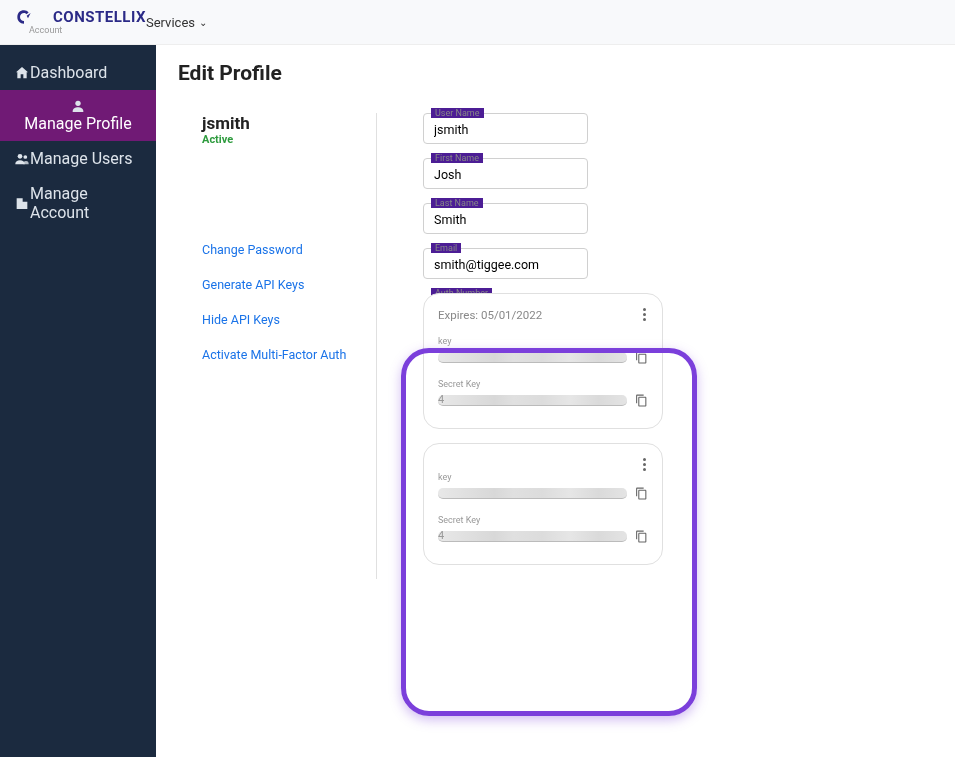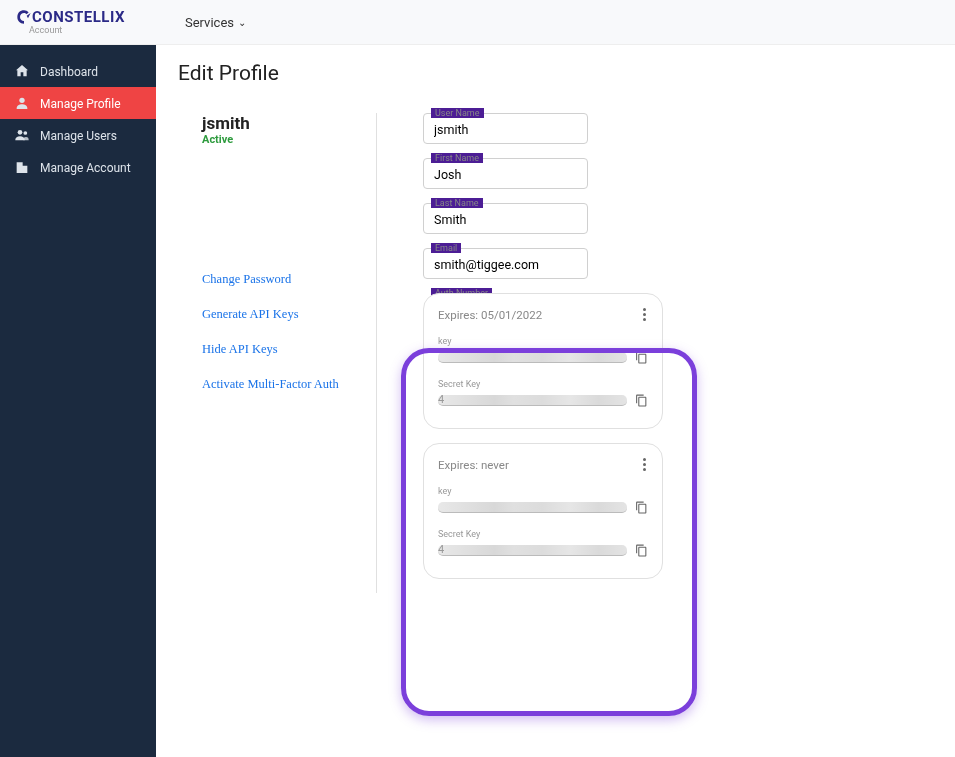--- a/index.html
+++ b/index.html
@@ -1,36 +1,36 @@
 <!DOCTYPE html>
 <html><head>
 <meta charset="utf-8">
 <style>
   * { box-sizing: border-box; margin: 0; padding: 0; }
   body { font-family: -apple-system, BlinkMacSystemFont, "Segoe UI", Roboto, Arial, sans-serif; background: #fff; width: 955px; height: 757px; overflow: hidden; }
   .topbar { height: 45px; background: #f8f9fb; border-bottom: 1px solid #eee; display: flex; align-items: center; padding: 0 16px; }
   .logo-wrap { display: flex; flex-direction: column; line-height:1; }
-  .logo-row { display:flex; align-items:center; gap:0; }
+  .logo-row { display:flex; align-items:center; gap:21px; }
   .logo-mark { width: 16px; height: 16px; position: relative; }
   .logo-text { font-weight: 700; font-size: 15px; letter-spacing: 0.5px; color: #2b2a87; }
   .logo-sub { font-size: 9px; color: #999; margin-left: 13px; margin-top:1px; }
-  .services { margin-left: 60px; font-size: 13px; color: #333; display:flex; align-items:center; gap:4px; cursor:pointer; }
+  .services { font-size: 13px; color: #333; display:flex; align-items:center; gap:4px; cursor:pointer; }
   .chev { font-size:10px; }
   .layout { display:flex; height: calc(757px - 45px); }
   .sidebar { width:156px; background:#1b2a3f; color:#dde3ea; padding-top:10px; }
-  .side-item { display:flex; align-items:flex-end; gap:10px; padding:8px 14px; font-size:12px; cursor:pointer; }
-  .side-item.active { background:#ef4444; color:#fff; }
+  .side-item { display:flex; align-items:center; padding:8px 14px; font-size:16px; cursor:pointer; }
+  .side-item.active { background:#701a75; color:#fff;flex-direction:column; }
   .side-icon { width:16px; height:16px; fill:#dde3ea; flex-shrink:0; }
   .main { flex:1; padding:16px 24px 0 22px; overflow:auto; }
-  .page-title { font-size:21px; font-weight:400; color:#222; margin-bottom:28px; }
+  .page-title { font-size:21px; font-weight:700; color:#222; margin-bottom:28px; }
   .profile-row { display:flex; }
   .profile-left { width:212px; }
   .profile-user { font-size:17px; font-weight:700; color:#222; }
   .profile-status { font-size:11px; font-weight:700; color:#2e9b3e; }
-  .profile-links { margin-top:120px;font-family:Liberation Serif, serif; }
+  .profile-links { margin-top:90px; }
   .profile-link { font-size:12.5px; color:#1a73e8; cursor:pointer; padding:6px 0; margin-bottom:8px; }
   .divider { width:1px; background:#e0e0e0; margin-right:46px; margin-left:-14px; align-self:stretch; }
   .form-col { flex:1; max-width:320px; }
   .field { position:relative; margin-bottom:14px; }
   .field-label { position:absolute; top:-5px; left:8px; background:#4c1d95; padding:0 4px; font-size:9px; color:#888; }
   .field-input { width:165px; padding:8px 10px 6px 10px; font-size:12.5px; border:1px solid #d0d0d0; border-radius:4px; font-family:inherit; }
   .highlight-box { position:absolute; border:5px solid #7b3fdb; border-radius:28px; box-shadow:0 4px 12px rgba(123,63,219,0.35); pointer-events:none; }
   .keys-area { margin-top:14px; }
   .key-card { border:1px solid #e0e0e0; border-radius:16px; padding:14px 14px 20px 14px; width:240px; margin-bottom:14px; position:relative; background:#fff; }
   .key-expires { font-size:11.5px; color:#888; }
@@ -158,21 +158,20 @@
               <div class="key-line">
                 <div class="key-value k2"></div>
                 <span class="copy-icon"><svg viewBox="0 0 24 24">
                       <path d="M16 1H4C2.9 1 2 1.9 2 3v14h2V3h12V1zm3 4H8C6.9 5 6 5.9 6 7v14c0 1.1.9 2 2 2h11c1.1 0 2-.9 2-2V7c0-1.1-.9-2-2-2zm0 16H8V7h11v14z"></path>
                     </svg></span>
               </div>
             </div>
           </div>
 
           <div class="key-card">
-            <div class="key-expires">Expires: never</div>
             <div class="key-more">
               <div class="dot"></div>
                 <div class="dot"></div>
                 <div class="dot"></div>
             </div>
             <div class="key-field">
               <div class="key-label">key</div>
               <div class="key-line">
                 <div class="key-value"></div>
                 <span class="copy-icon"><svg viewBox="0 0 24 24">

